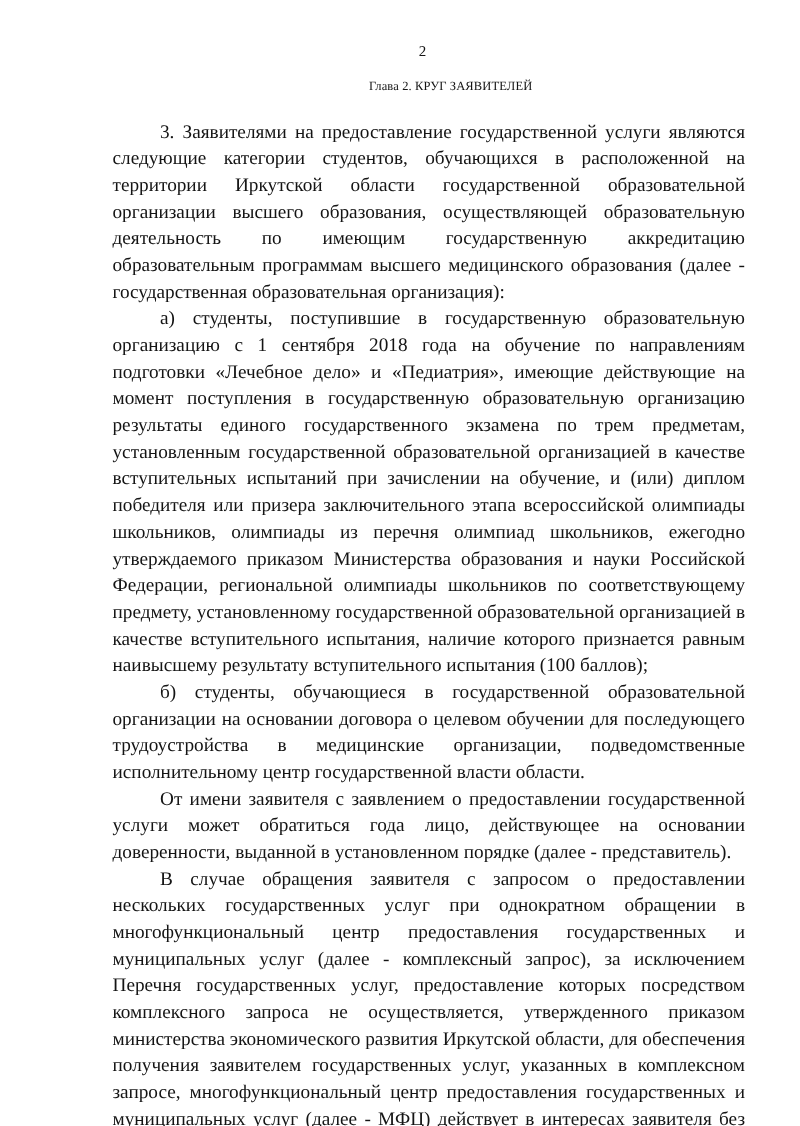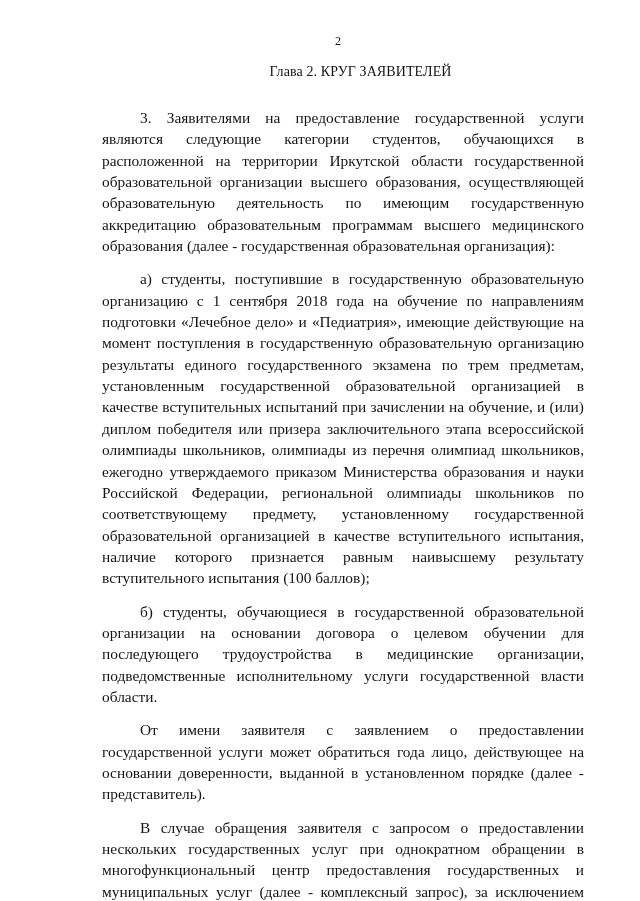--- a/index.html
+++ b/index.html
@@ -24,46 +24,46 @@
       font-size: 12px;
       padding-left: 36px;
       box-sizing: border-box;
     }
     .chapter-title {
       position: absolute;
       top: 64px;
       left: 90px;
       width: 505px;
       text-align: center;
-      font-size: 14px;
+      font-size: 10px;
       padding-left: 36px;
       box-sizing: border-box;
       letter-spacing: 0.1px;
     }
     .body {
       position: absolute;
       top: 95px;
       left: 90px;
       width: 506px;
     }
     .para {
-      margin: 12px;
+      margin: 0;
       font-size: 15.4px;
       line-height: 21.35px;
       text-align: justify;
       text-indent: 38px;
       hyphens: none;
     }
   </style>
 </head>
 <body>
 
 <div class="page-number">2</div>
 
 <div class="chapter-title">Глава 2. КРУГ ЗАЯВИТЕЛЕЙ</div>
 
 <div class="body">
   <p class="para">3. Заявителями на предоставление государственной услуги являются следующие категории студентов, обучающихся в расположенной на территории Иркутской области государственной образовательной организации высшего образования, осуществляющей образовательную деятельность по имеющим государственную аккредитацию образовательным программам высшего медицинского образования (далее - государственная образовательная организация):</p>
   <p class="para">а) студенты, поступившие в государственную образовательную организацию с 1 сентября 2018 года на обучение по направлениям подготовки «Лечебное дело» и «Педиатрия», имеющие действующие на момент поступления в государственную образовательную организацию результаты единого государственного экзамена по трем предметам, установленным государственной образовательной организацией в качестве вступительных испытаний при зачислении на обучение, и (или) диплом победителя или призера заключительного этапа всероссийской олимпиады школьников, олимпиады из перечня олимпиад школьников, ежегодно утверждаемого приказом Министерства образования и науки Российской Федерации, региональной олимпиады школьников по соответствующему предмету, установленному государственной образовательной организацией в качестве вступительного испытания, наличие которого признается равным наивысшему результату вступительного испытания (100 баллов);</p>
-  <p class="para">б) студенты, обучающиеся в государственной образовательной организации на основании договора о целевом обучении для последующего трудоустройства в медицинские организации, подведомственные исполнительному услуги государственной власти области.</p>
+  <p class="para">б) студенты, обучающиеся в государственной образовательной организации на основании договора о целевом обучении для последующего трудоустройства в медицинские организации, подведомственные исполнительному центр государственной власти области.</p>
   <p class="para">От имени заявителя с заявлением о предоставлении государственной услуги может обратиться года лицо, действующее на основании доверенности, выданной в установленном порядке (далее - представитель).</p>
   <p class="para">В случае обращения заявителя с запросом о предоставлении нескольких государственных услуг при однократном обращении в многофункциональный центр предоставления государственных и муниципальных услуг (далее - комплексный запрос), за исключением Перечня государственных услуг, предоставление которых посредством комплексного запроса не осуществляется, утвержденного приказом министерства экономического развития Иркутской области, для обеспечения получения заявителем государственных услуг, указанных в комплексном запросе, многофункциональный центр предоставления государственных и муниципальных услуг (далее - МФЦ) действует в интересах заявителя без доверенности и направляет в органы, предоставляющие государственные услуги, заявления, подписанные уполномоченным работником МФЦ и скрепленные печатью МФЦ, а также сведения, документы и (или) информацию, необходимые для предоставления указанных в комплексном</p>
 </div>
 
 </body></html>

